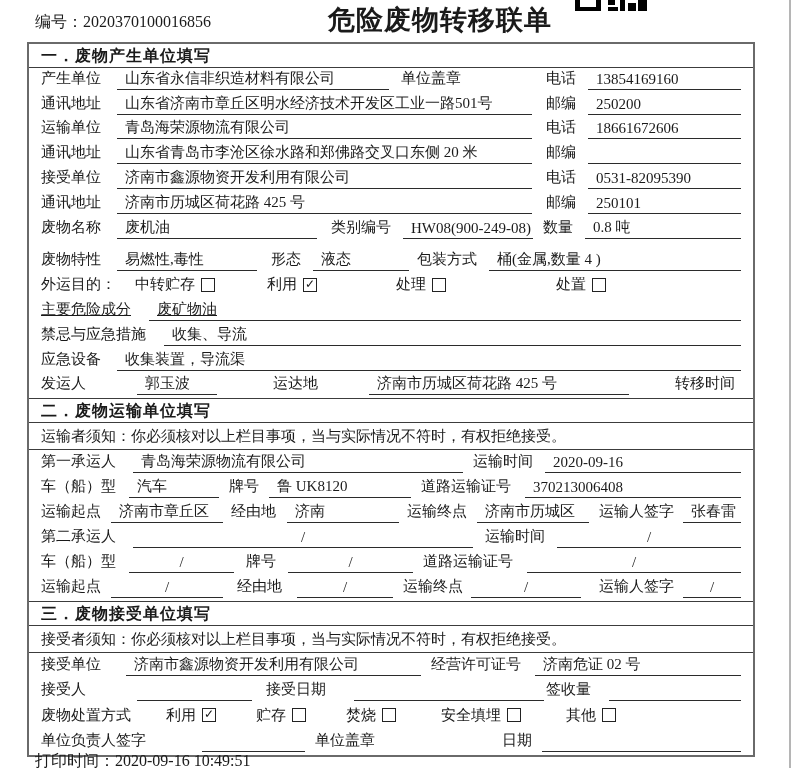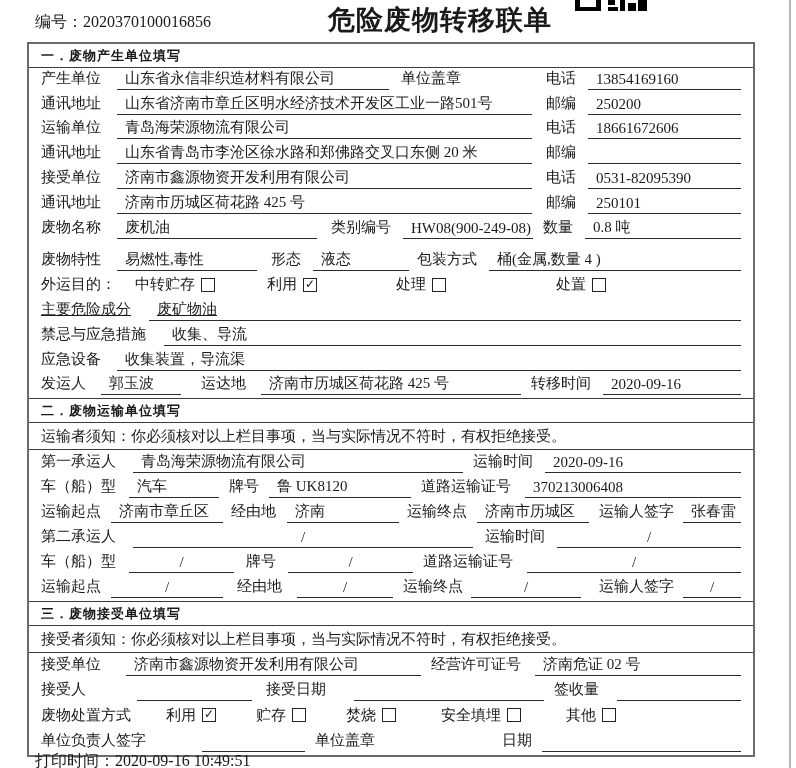--- a/index.html
+++ b/index.html
@@ -25,21 +25,21 @@
   .qr { position: absolute; left: 575px; top: 0; }
   .form-table {
     position: absolute; left: 27px; top: 42px;
     width: 728px; box-sizing: border-box;
     border: 2px solid #6a6a6a;
     background: #fff;
   }
   .section + .section { border-top: 1px solid #3c3c3c; }
   .sec-header {
     font-family: "Liberation Sans", "DejaVu Sans", sans-serif;
-    font-weight: bold; font-size: 13px; letter-spacing: 1px;
+    font-weight: bold; font-size: 16px; letter-spacing: 1px;
     height: 24px; line-height: 23px;
     padding-left: 12px;
     border-bottom: 1px solid #3c3c3c;
     box-sizing: border-box;
   }
   .row {
     display: flex; align-items: flex-end;
     box-sizing: border-box;
     padding: 0 12px 3px 12px;
     font-size: 15px;
@@ -193,21 +193,21 @@
         <span class="val" style="margin-left: 8px; flex: 1 1 auto;">废矿物油</span>
       </div>
       <div class="row" style="height: 24.8px;">
         <span class="lbl" style="width: 115px;">禁忌与应急措施</span>
         <span class="val" style="margin-left: 8px; flex: 1 1 auto;">收集、导流</span>
       </div>
       <div class="row" style="height: 24.8px;">
         <span class="lbl" style="width: 66px;">应急设备</span>
         <span class="val" style="margin-left: 10px; flex: 1 1 auto;">收集装置，导流渠</span>
       </div>
-      <div class="row" style="height: 24.8px;">
+      <div class="row" style="height: 24.8px; gap: 36px;">
         <span class="lbl" style="width: 50px;">发运人</span>
         <span class="val" style="width: 80px; margin-left: 10px;">郭玉波</span>
         <span class="lbl" style="width: 48px; margin-left: 20px;">运达地</span>
         <span class="val" style="width: 260px; margin-left: 12px;">济南市历城区荷花路 425 号</span>
         <span class="lbl" style="width: 64px; margin-left: 10px;">转移时间</span>
         <span class="val" style="margin-left: 8px; flex: 1 1 auto;">2020-09-16</span>
       </div>
     </div>
     <div class="section">
       <div class="sec-header">二．废物运输单位填写</div>
@@ -268,21 +268,21 @@
         <span class="lbl" style="width: 62px;">接受单位</span>
         <span class="val" style="width: 295px; margin-left: 23px;">济南市鑫源物资开发利用有限公司</span>
         <span class="lbl" style="width: 96px; margin-left: 10px;">经营许可证号</span>
         <span class="val" style="margin-left: 8px; flex: 1 1 auto;">济南危证 02 号</span>
       </div>
       <div class="row" style="height: 25.5px;">
         <span class="lbl" style="width: 56px;">接受人</span>
         <span class="val" style="width: 115px; margin-left: 40px;"></span>
         <span class="lbl" style="width: 64px; margin-left: 14px;">接受日期</span>
         <span class="val" style="width: 190px; margin-left: 24px;"></span>
-        <span class="lbl" style="width: 48px; margin-left: 10px;">签收量</span>
+        <span class="lbl" style="width: 48px; margin-left: 2px;">签收量</span>
         <span class="val" style="margin-left: 15px; flex: 1 1 auto;"></span>
       </div>
       <div class="row" style="height: 25.5px;">
         <span class="lbl" style="width: 100px;">废物处置方式</span>
         <span class="chk" style="margin-left: 25px;">
           <span class="chk-lab">利用</span>
           <span class="chk-box checked">✓</span>
         </span>
         <span class="chk" style="margin-left: 40px;">
           <span class="chk-lab">贮存</span>

